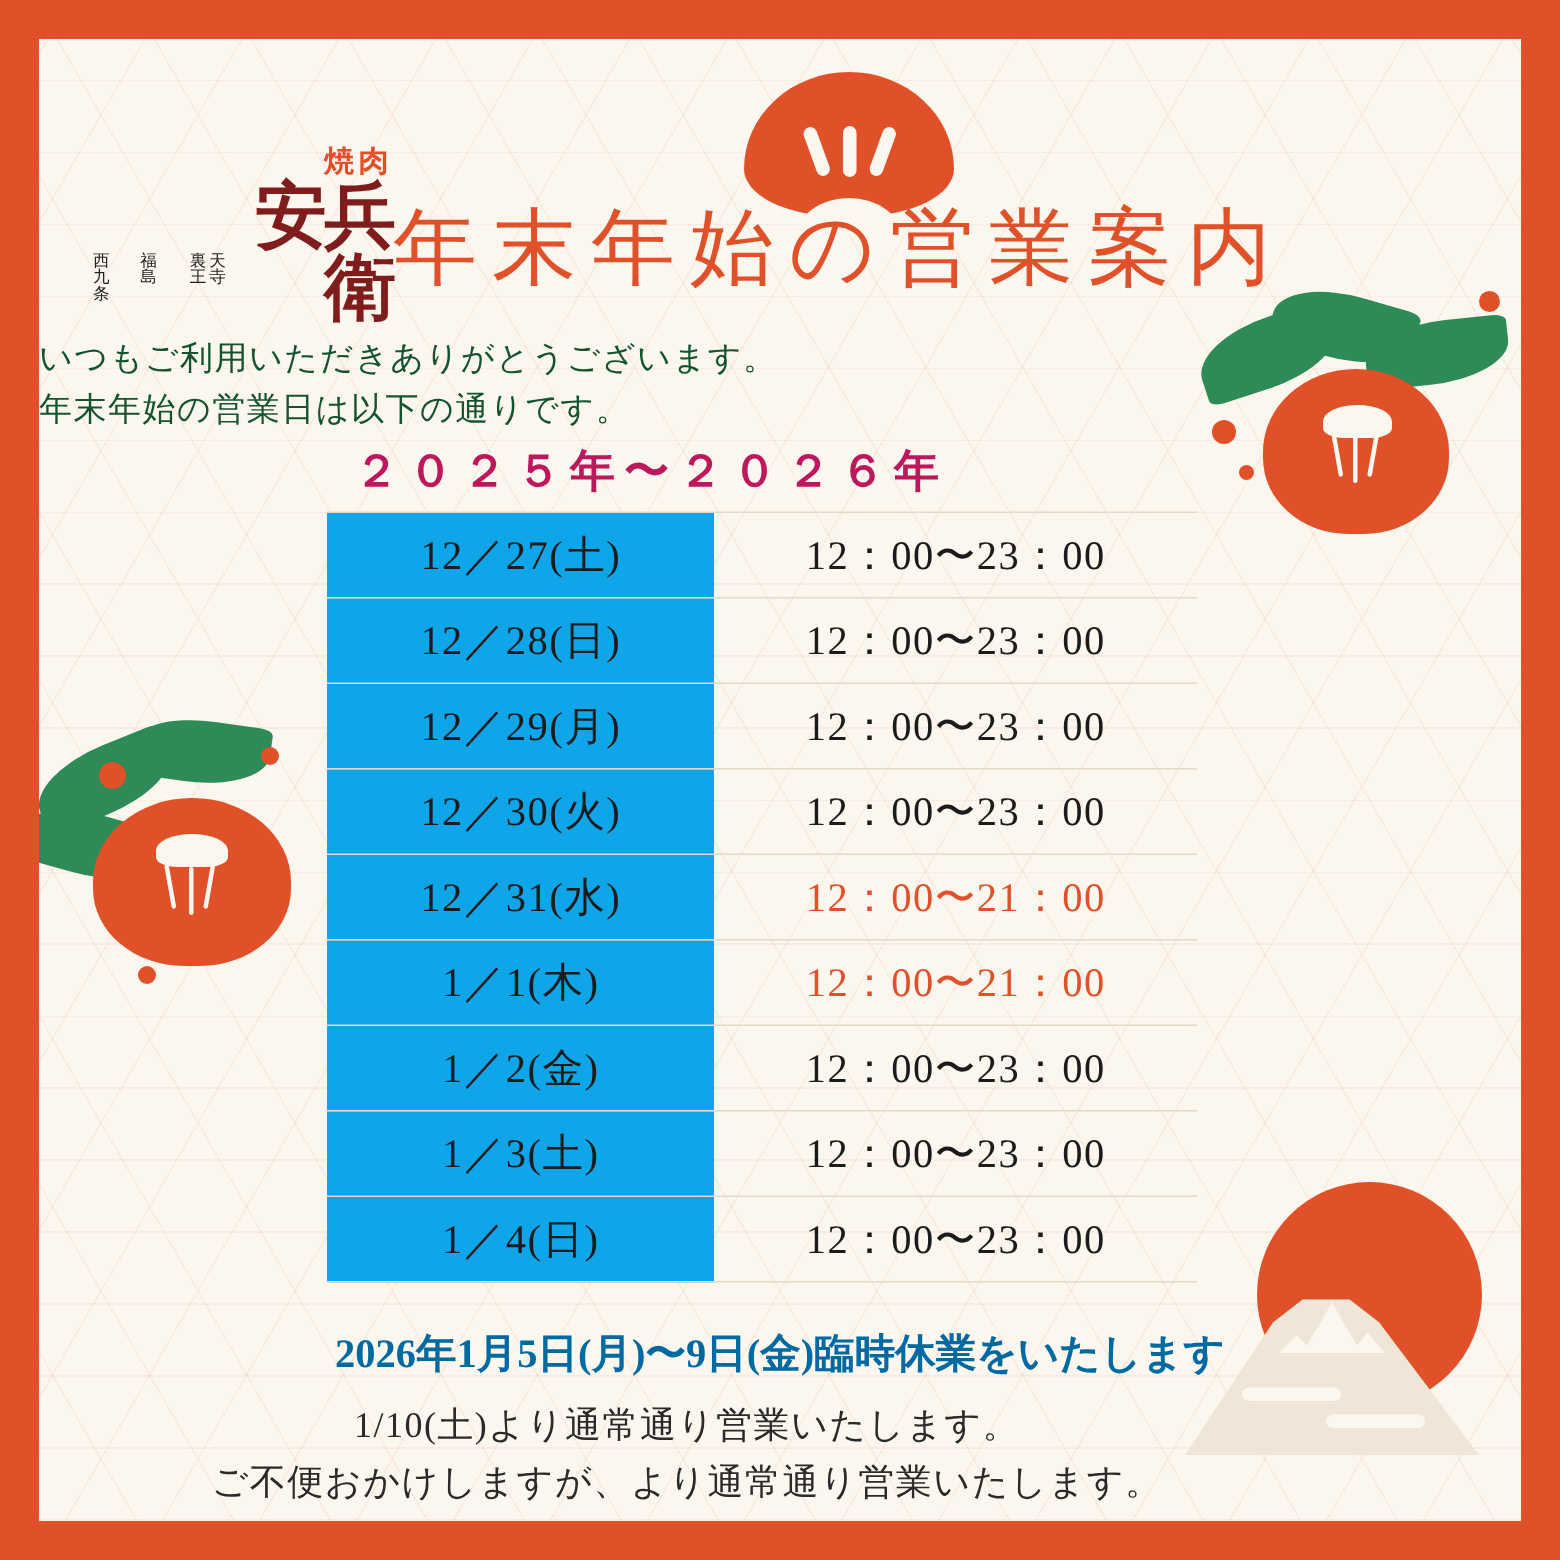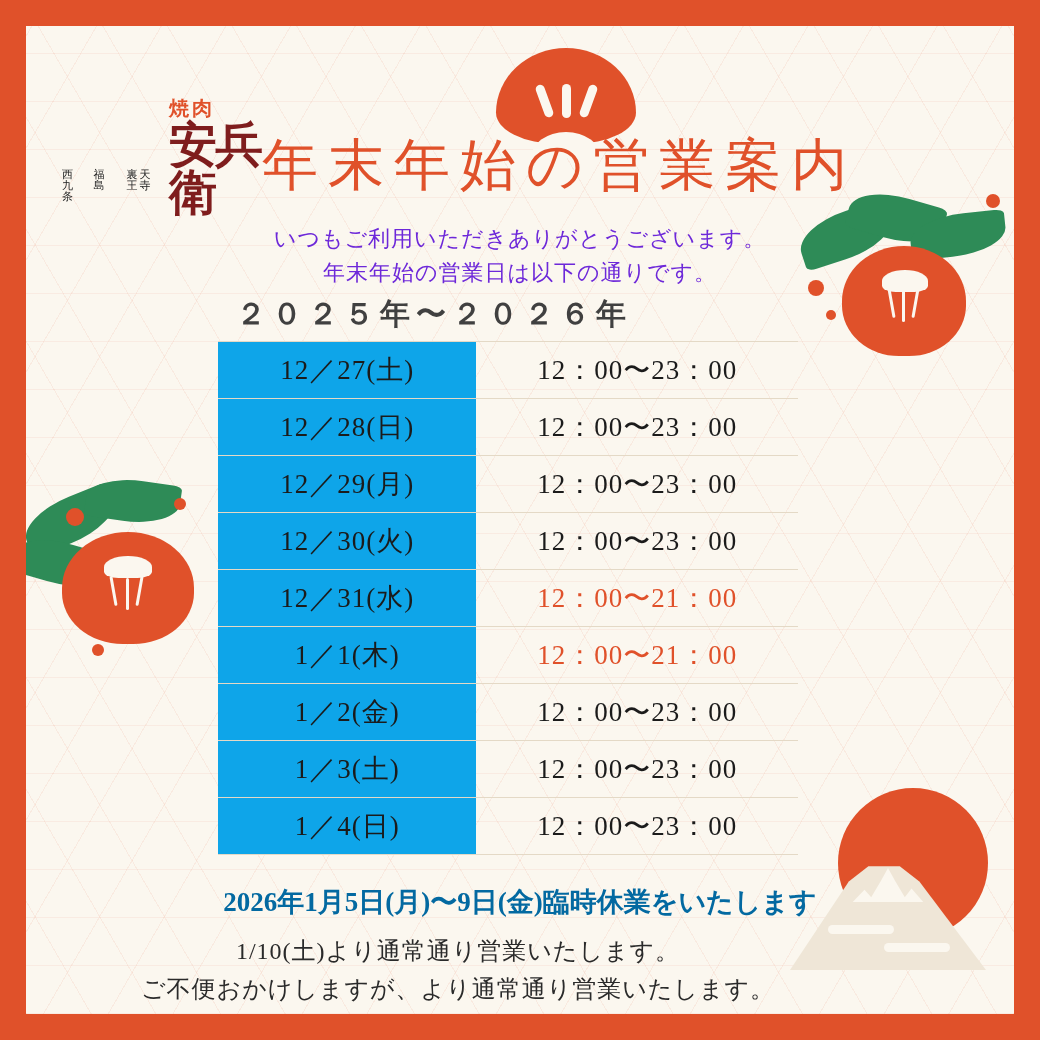--- a/index.html
+++ b/index.html
@@ -172,21 +172,21 @@
     flex-direction: row;
     gap: 7px;
     font-size: 11px;
     letter-spacing: 2px;
     color: #222;
     padding-bottom: 14px;
     line-height: 1;
   }
   .logo-main {
     margin-left: 10px;
-    text-align: left;
+    text-align: right;
     line-height: 1;
   }
   .logo-yakiniku {
     color: #e0512a;
     font-size: 20px;
     font-weight: bold;
     letter-spacing: 3px;
   }
   .logo-name {
     margin-top: 2px;
@@ -208,34 +208,33 @@
     color: #e0512a;
     font-weight: 500;
     white-space: nowrap;
   }
 
   .lead {
     position: absolute;
     top: 196px;
     left: 0;
     width: 988px;
-    text-align: center;
-    color: #6d28d9;
+    color: #14532d;
     font-size: 22px;
     line-height: 1.55;
     letter-spacing: 1px;
   }
 
   .period {
     position: absolute;
     top: 268px;
     left: 0;
     width: 816px;
     text-align: center;
-    color: #404040;
+    color: #be185d;
     font-size: 30px;
     letter-spacing: 6px;
     font-weight: bold;
   }
 
   
   .schedule {
     position: absolute;
     left: 192px;
     top: 315px;

